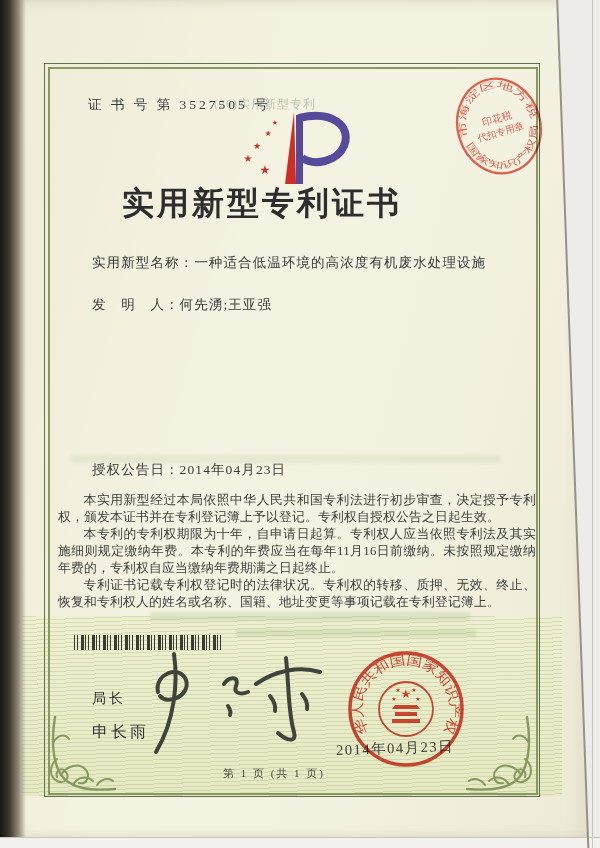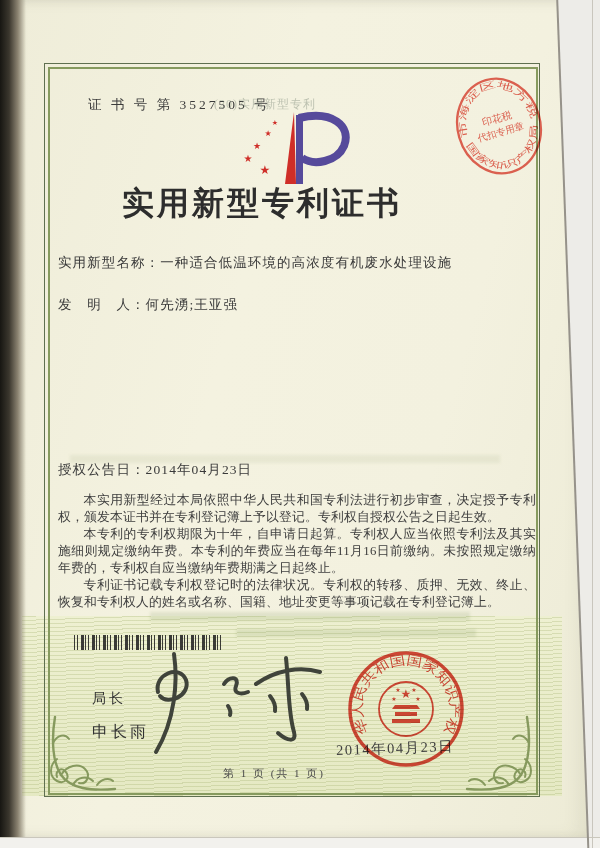--- a/index.html
+++ b/index.html
@@ -42,21 +42,21 @@
 
   .cert-number { left:88px; top:96px; font-size:13.5px; letter-spacing:3px; color:#3c3c3c; }
   .ghost-line  { left:214px; top:96px; font-size:12px; letter-spacing:1px;
                  color:rgba(112,126,110,.42); filter:blur(.4px); }
 
   .logo { position:absolute; left:240px; top:108px; width:118px; height:78px; z-index:3; }
 
   .title { position:absolute; left:44px; top:182px; width:436px; text-align:center;
     font-size:32px; font-weight:700; letter-spacing:3px; color:#2d2d2d; z-index:3; }
 
-  .row { position:absolute; left:58px; font-size:13.5px; letter-spacing:1.1px;
+  .row { position:absolute; left:92px; font-size:13.5px; letter-spacing:1.1px;
     color:#3a3a3a; z-index:3; white-space:nowrap; }
 
   .paras { position:absolute; left:58px; top:492px; width:478px; z-index:3;
     font-size:12.8px; line-height:17px; letter-spacing:.2px; color:#3e3e3e;
     text-align:justify; }
   .paras p { margin:0; text-indent:2em; }
 
   .barcode { position:absolute; left:74px; top:635px; width:147px; height:15px; z-index:3; opacity:.86;
     background:repeating-linear-gradient(90deg,
       #1e1e1e 0 1.5px, transparent 1.5px 3px,

